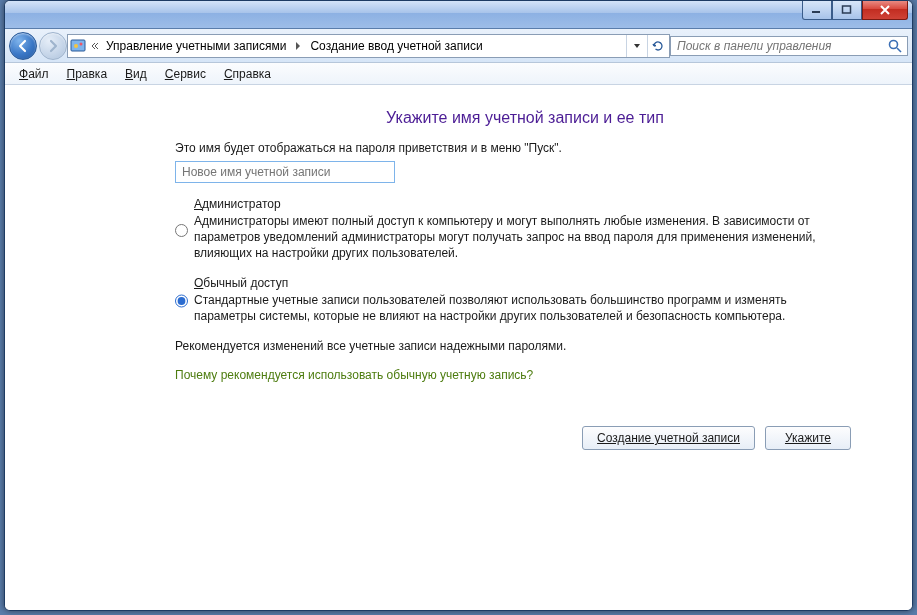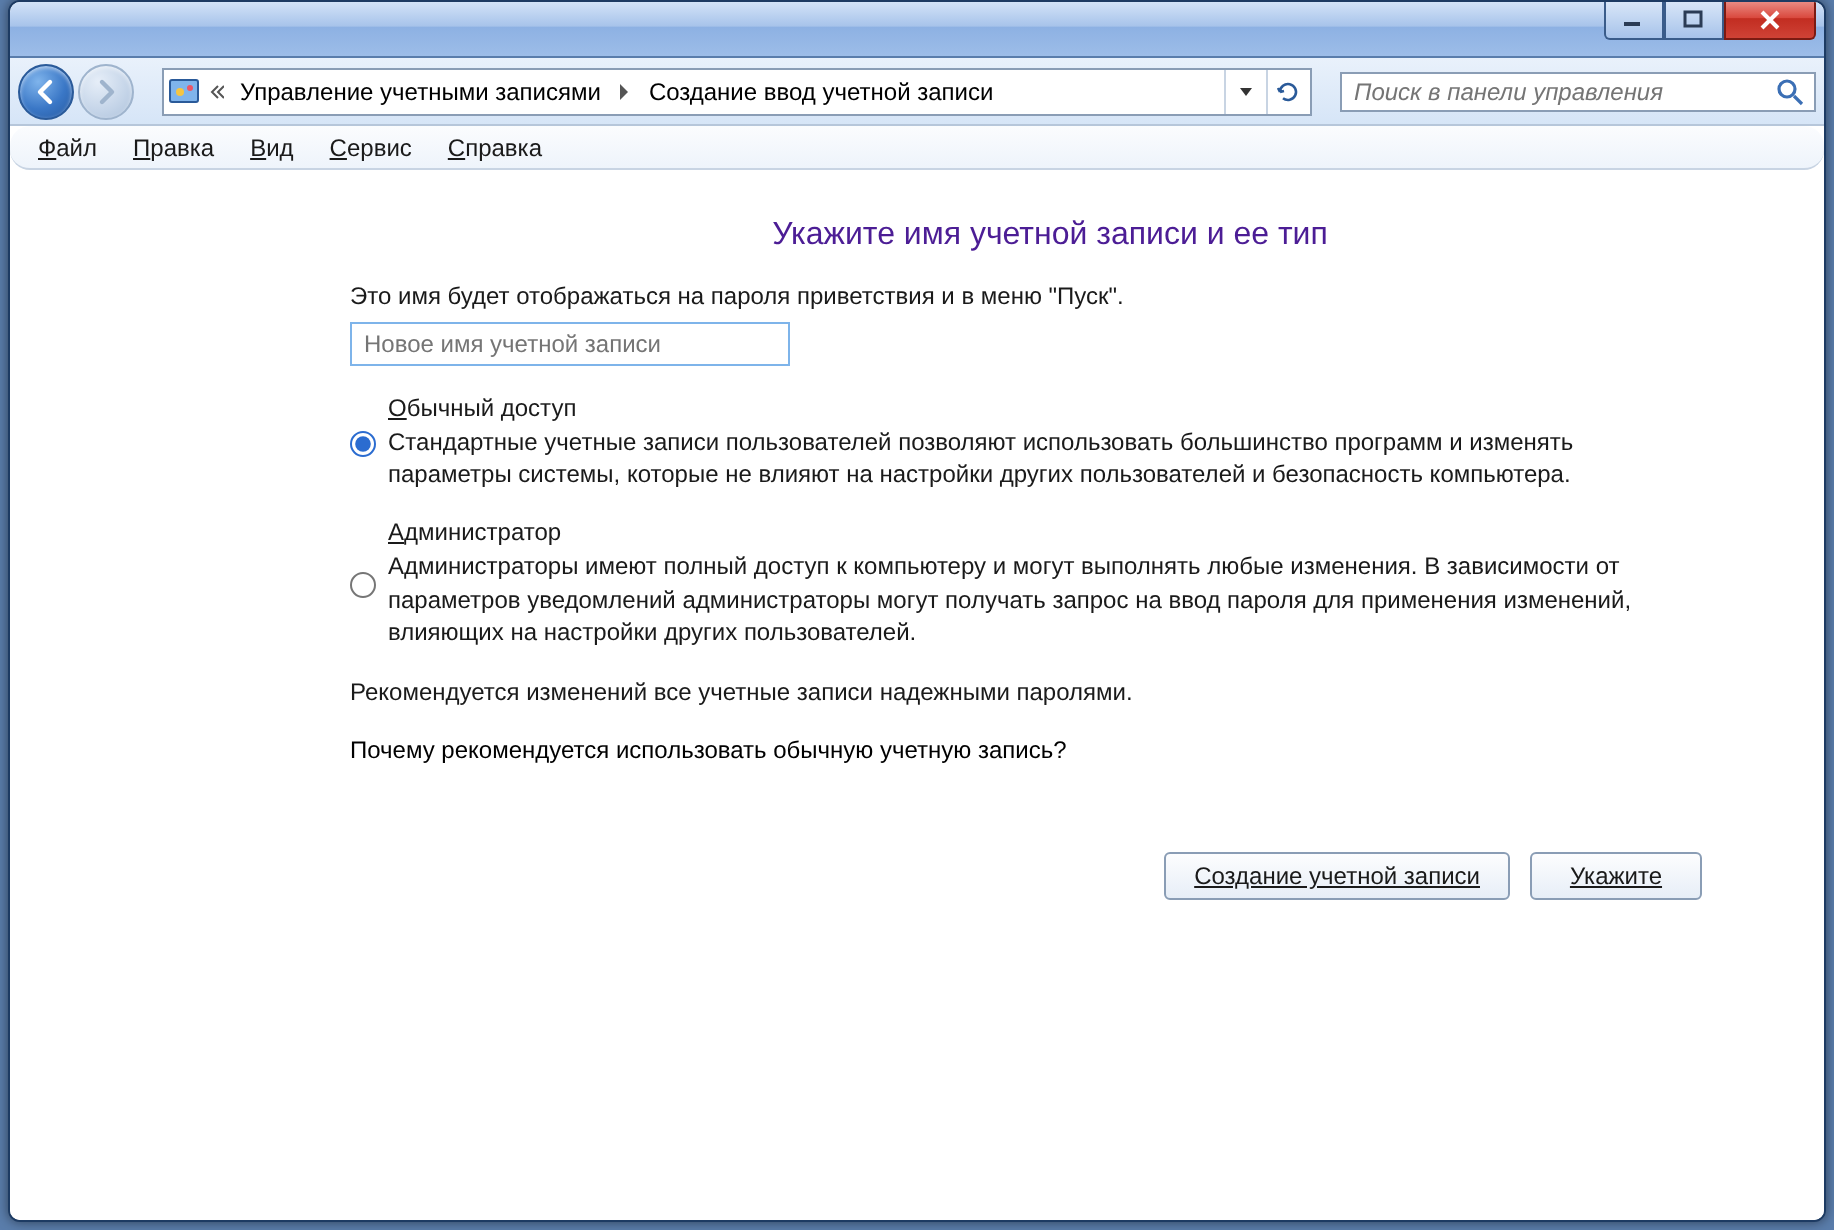--- a/index.html
+++ b/index.html
@@ -58,21 +58,21 @@
   .capbtn svg { width: 12px; height: 10px; display:block; }
 
   
   .navrow {
     height: 34px;
     background: linear-gradient(to bottom, #e9f1fb 0%, #d6e5f7 100%);
     border-bottom: 1px solid #b6c6da;
     display: flex;
     align-items: center;
     padding: 0 4px;
-    gap: 14px;
+    gap: 0;
   }
   .navbtns { display:flex; gap:2px; align-items:center; }
   .navcircle {
     width: 28px; height: 28px; border-radius: 50%;
     background: radial-gradient(circle at 35% 30%, #7fb4ec 0%, #3a77c6 55%, #26599f 100%);
     border: 1px solid #2a5a99;
     display:flex; align-items:center; justify-content:center;
     box-shadow: inset 0 1px 2px rgba(255,255,255,0.6);
   }
   .navcircle.disabled {
@@ -110,21 +110,20 @@
   .search-icon { width:16px;height:16px; color:#3b6fb5; }
 
   
   .menubar {
     height: 22px;
     background: linear-gradient(to bottom, #fbfcfe, #eef4fb);
     border-bottom: 1px solid #c8d4e3;
     display:flex; align-items:center;
     padding: 0 6px;
     gap: 2px;
-    border-radius: 10px;
   }
   .menuitem { padding: 2px 8px; color:#1a1a1a; }
   .menuitem .ul { text-decoration: underline; }
 
   
   .content {
     flex:1;
     background:#fff;
     padding: 24px 0 0 0;
     color:#1a1a1a;
@@ -152,21 +151,21 @@
     margin-bottom: 14px;
     display:block;
   }
   .option { margin-bottom: 14px; display:flex; }
   .option input[type=radio] { margin: 2px 6px 0 0; accent-color:#2b6cd0; }
   .option .optbody { flex:1; }
   .option .optlabel { display:block; }
   .option .optlabel .ul { text-decoration: underline; }
   .option .optdesc { display:block; margin-left: 0px; margin-top:2px; line-height:1.35; max-width: 640px; }
   .note { margin: 6px 0 14px 0; line-height:1.35; }
-  .link { color:#000000; text-decoration:none; cursor:pointer; }
+  .link { color:#4d7c0f; text-decoration:none; cursor:pointer; }
 
   .button-row {
     display:flex; justify-content:flex-end; gap:10px;
     margin-top: 44px;
     padding-right: 24px;
     text-decoration: underline;
   }
   .btn {
     min-width: 86px;
     height: 24px;
@@ -270,35 +269,35 @@
     <span class="menuitem"><span class="ul">С</span>правка</span>
   </div>
 
   <div class="content">
     <div class="inner">
       <h1 class="page-title">Укажите имя учетной записи и ее тип</h1>
       <p class="subtext">Это имя будет отображаться на пароля приветствия и в меню "Пуск".</p>
       <input class="namefield" type="text" placeholder="Новое имя учетной записи" style="">
 
       <label class="option">
+        <input type="radio" name="acctype" style="">
+        <span class="optbody">
+          <span class="optlabel"><span class="ul">А</span>дминистратор</span>
+          <span class="optdesc">Администраторы имеют полный доступ к компьютеру и могут выполнять любые изменения. В зависимости от параметров уведомлений администраторы могут получать запрос на ввод пароля для применения изменений, влияющих на настройки других пользователей.</span>
+        </span>
+      </label>
+
+      <label class="option">
         <input type="radio" name="acctype" checked="" style="">
         <span class="optbody">
           <span class="optlabel"><span class="ul">О</span>бычный доступ</span>
           <span class="optdesc">Стандартные учетные записи пользователей позволяют использовать большинство программ и изменять параметры системы, которые не влияют на настройки других пользователей и безопасность компьютера.</span>
         </span>
       </label>
 
-      <label class="option">
-        <input type="radio" name="acctype" style="">
-        <span class="optbody">
-          <span class="optlabel"><span class="ul">А</span>дминистратор</span>
-          <span class="optdesc">Администраторы имеют полный доступ к компьютеру и могут выполнять любые изменения. В зависимости от параметров уведомлений администраторы могут получать запрос на ввод пароля для применения изменений, влияющих на настройки других пользователей.</span>
-        </span>
-      </label>
-
       <p class="note">Рекомендуется изменений все учетные записи надежными паролями.</p>
 
       <a class="link">Почему рекомендуется использовать обычную учетную запись?</a>
 
       <div class="button-row">
         <button class="btn">Создание учетной записи</button>
         <button class="btn">Укажите</button>
       </div>
     </div>
   </div>

